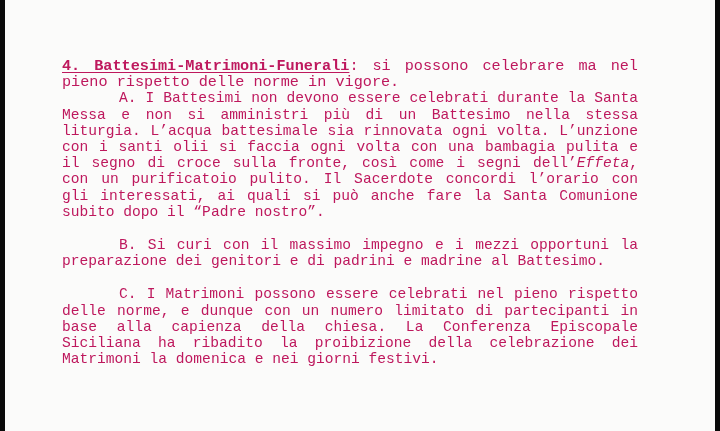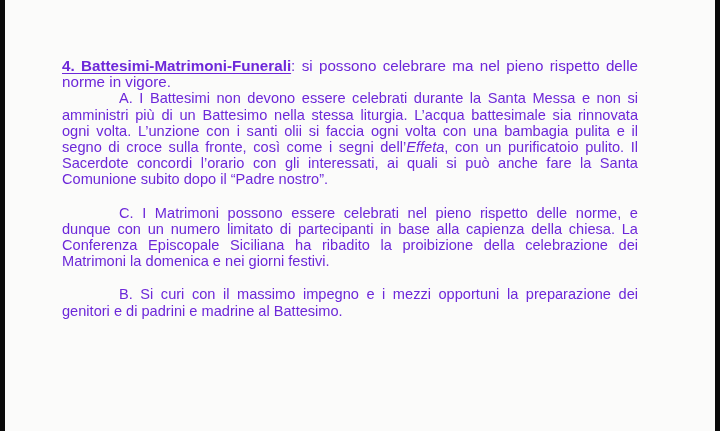--- a/index.html
+++ b/index.html
@@ -16,24 +16,24 @@
       top: 0;
       width: 710px;
       height: 431px;
       background: #fbfbfa;
     }
     .doc {
       position: absolute;
       left: 57px;
       top: 58px;
       width: 576px;
-      font-family: Liberation Sans, sans-serif;
+      font-family: Liberation Mono, monospace;
       font-size: 14.6px;
       line-height: 16.2px;
-      color: #6d28d9;
+      color: #be185d;
     }
     .doc p {
       margin: 0;
       text-align: justify;
     }
     .heading-line {
       font-size: 15.2px;
     }
     .heading {
       font-weight: bold;
@@ -52,20 +52,20 @@
 </head>
 <body>
 
 <div class="page">
   <div class="doc">
 
     <p class="heading-line"><span class="heading">4. Battesimi-Matrimoni-Funerali</span><span>: si possono celebrare ma nel pieno rispetto delle norme in vigore.</span></p>
 
     <p class="indent"><span>A. I Battesimi non devono essere celebrati durante la Santa Messa e non si amministri più di un Battesimo nella stessa liturgia. L’acqua battesimale sia rinnovata ogni volta. L’unzione con i santi olii si faccia ogni volta con una bambagia pulita e il segno di croce sulla fronte, così come i segni dell’</span><em>Effeta</em><span>, con un purificatoio pulito. Il Sacerdote concordi l’orario con gli interessati, ai quali si può anche fare la Santa Comunione subito dopo il “Padre nostro”.</span></p>
 
+    <p class="indent gap">B. Si curi con il massimo impegno e i mezzi opportuni la preparazione dei genitori e di padrini e madrine al Battesimo.</p>
+
     <p class="indent gap">C. I Matrimoni possono essere celebrati nel pieno rispetto delle norme, e dunque con un numero limitato di partecipanti in base alla capienza della chiesa. La Conferenza Episcopale Siciliana ha ribadito la proibizione della celebrazione dei Matrimoni la domenica e nei giorni festivi.</p>
-
-    <p class="indent gap">B. Si curi con il massimo impegno e i mezzi opportuni la preparazione dei genitori e di padrini e madrine al Battesimo.</p>
 
 
 
   </div>
 </div>
 
 </body></html>

